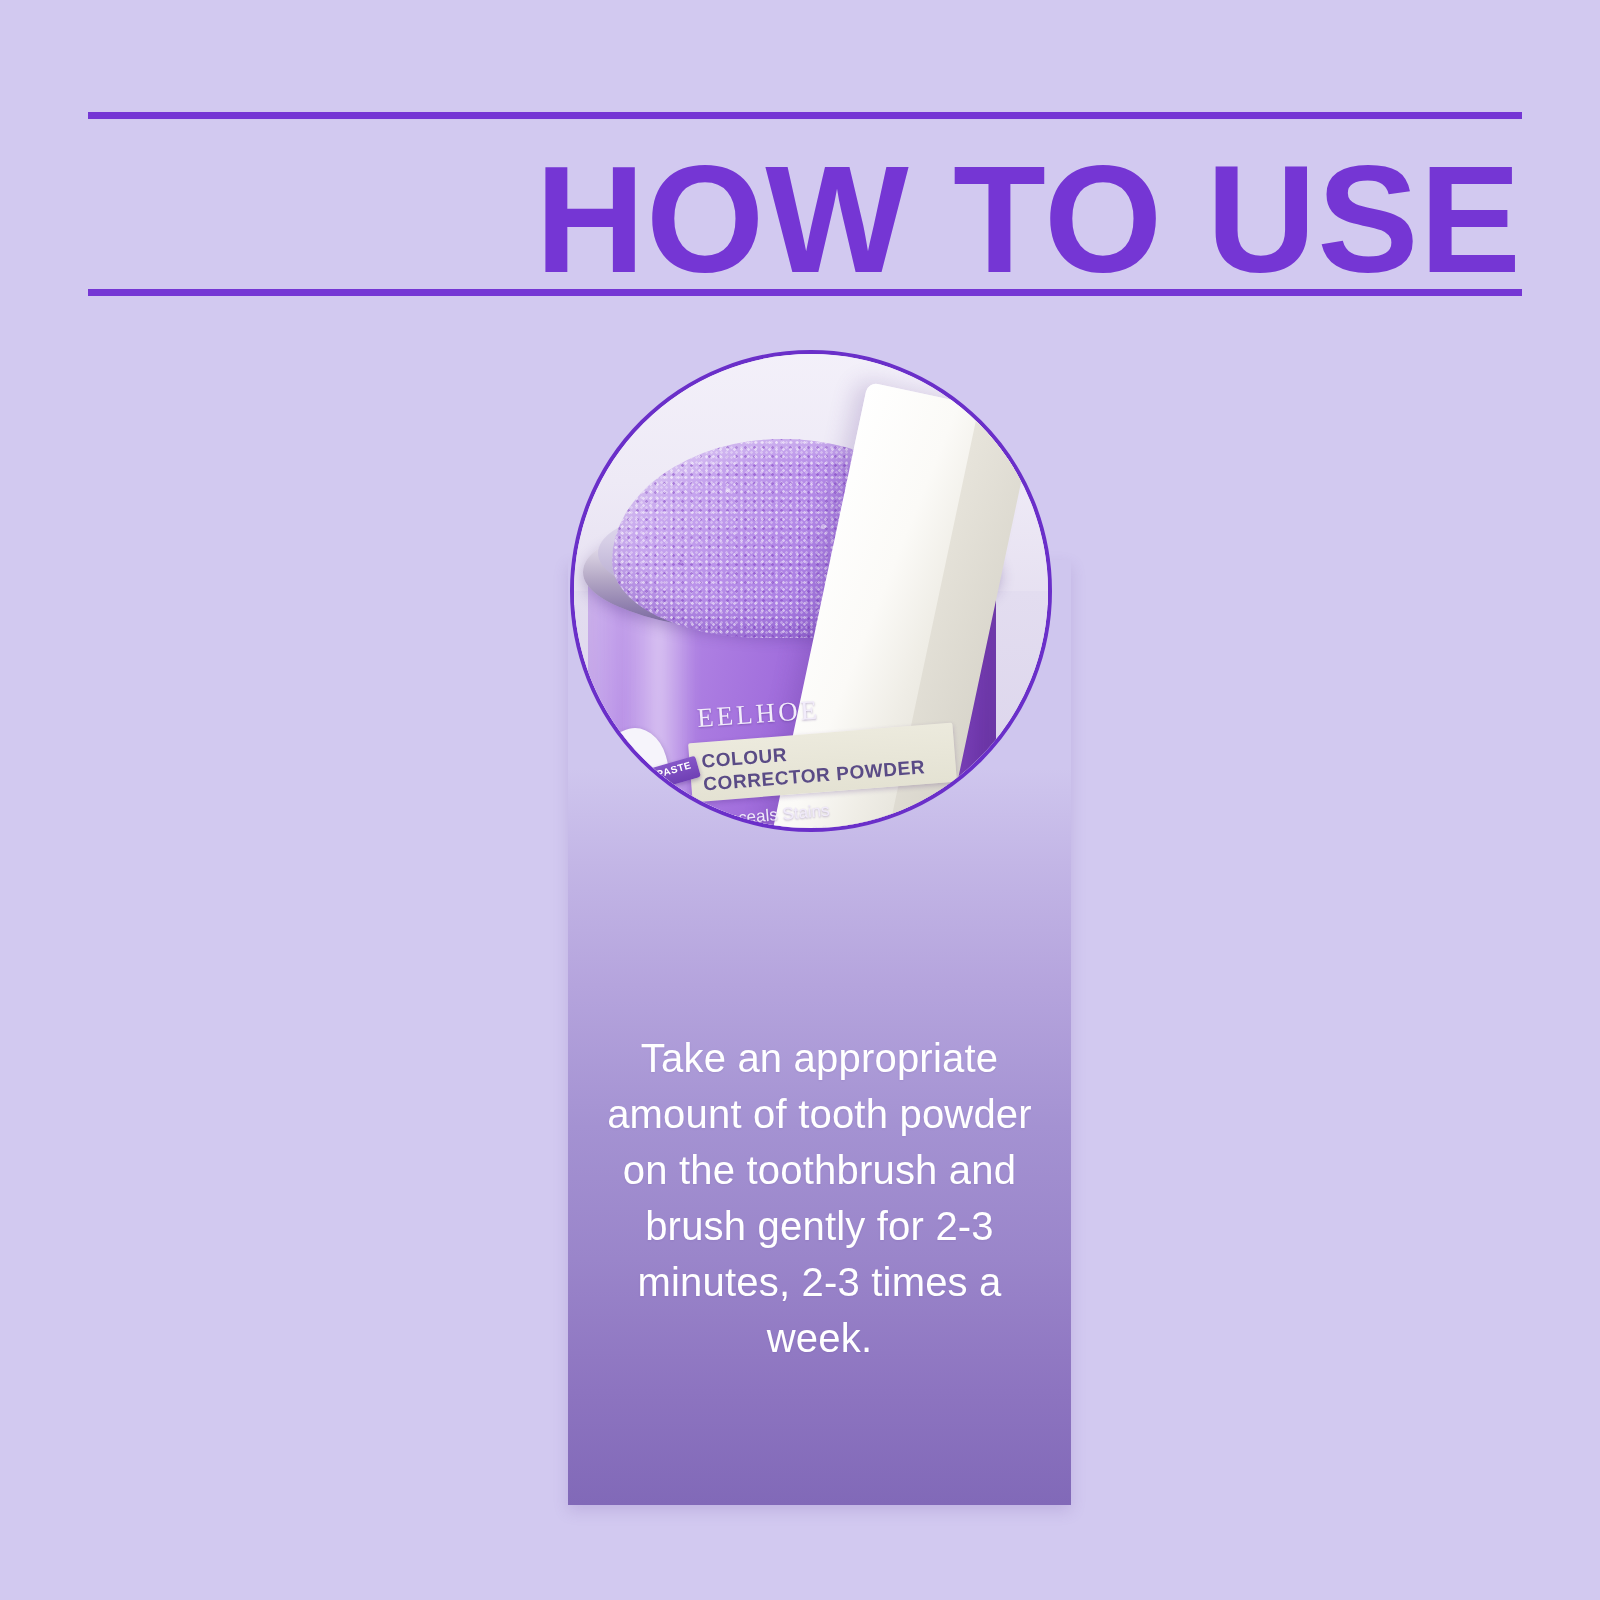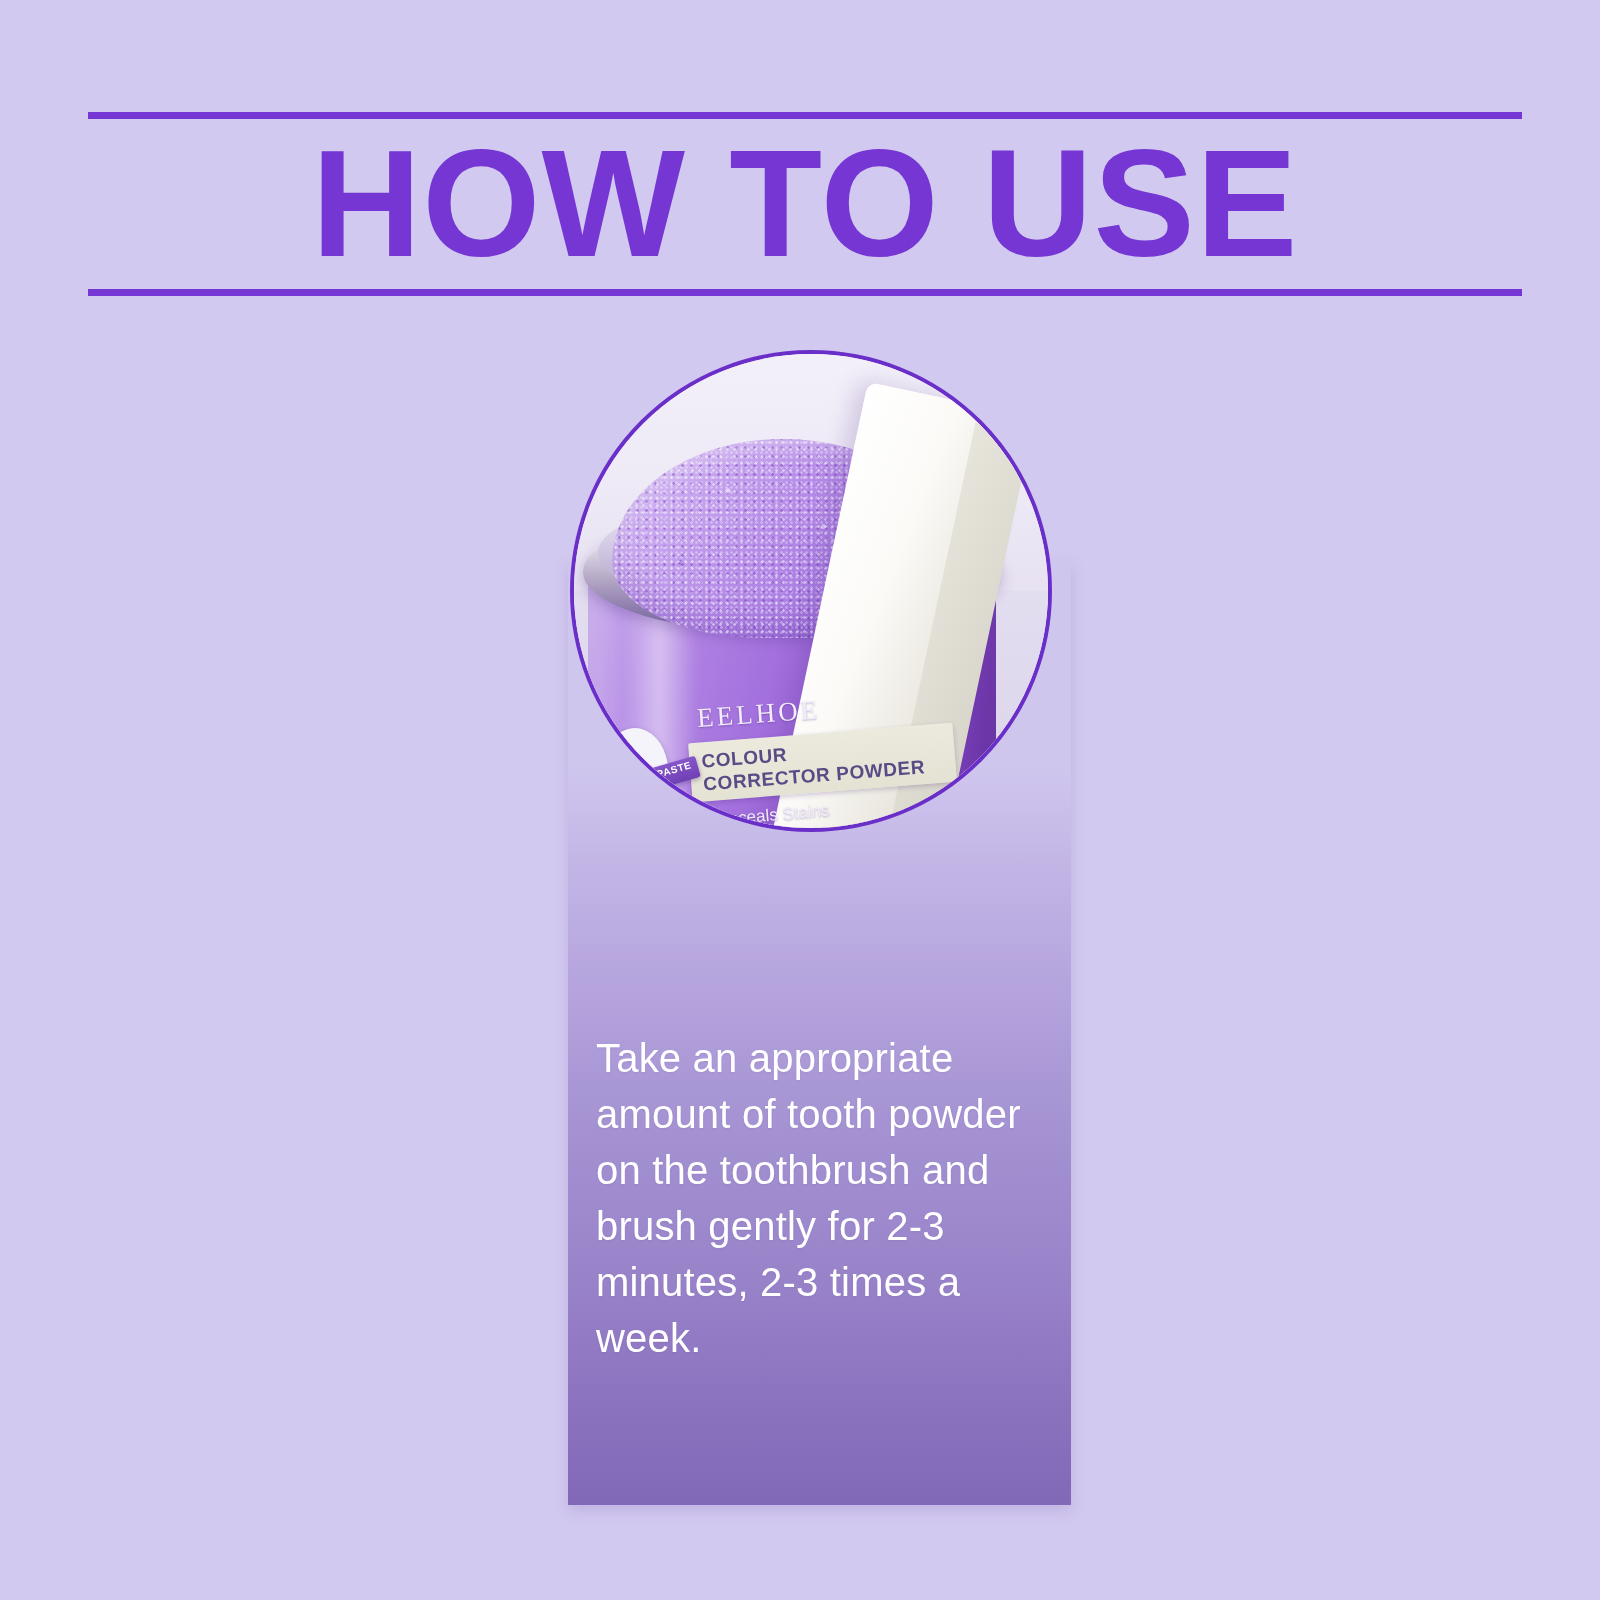--- a/index.html
+++ b/index.html
@@ -14,22 +14,22 @@
   
   #header{
     position:absolute;left:88px;top:112px;width:1434px;height:190px;
   }
   .rule{
     position:absolute;left:0;width:1434px;height:7px;background:#7536d4;
   }
   #rule-top{top:0px;}
   #rule-bottom{top:177px;}
   #page-title{
-    position:absolute;left:0;top:8px;width:1434px;
-    text-align:center;
+    position:absolute;left:0;top:24px;width:1434px;
+    text-align:right;
     font-family:"Liberation Sans",sans-serif;
     font-weight:700;
     font-size:152px;
     line-height:166px;
     letter-spacing:1px;
     color:#7536d4;
     white-space:nowrap;
   }
 
   
@@ -41,20 +41,21 @@
         #c3b6e6 32%,
         #b5a4dd 45%,
         #a492d2 60%,
         #9a85ca 74%,
         #8d74c0 88%,
         #8169b8 100%);
     box-shadow:0 6px 14px rgba(110,80,160,.18);
   }
   #instruction-text{
     position:absolute;left:28px;right:28px;top:470px;
+    text-align:center;
     color:#ffffff;
     font-family:"Liberation Sans",sans-serif;
     font-weight:300;
     font-size:40px;
     line-height:56px;
     letter-spacing:.2px;
     text-shadow:0 1px 2px rgba(90,60,140,.10);
   }
 
   

